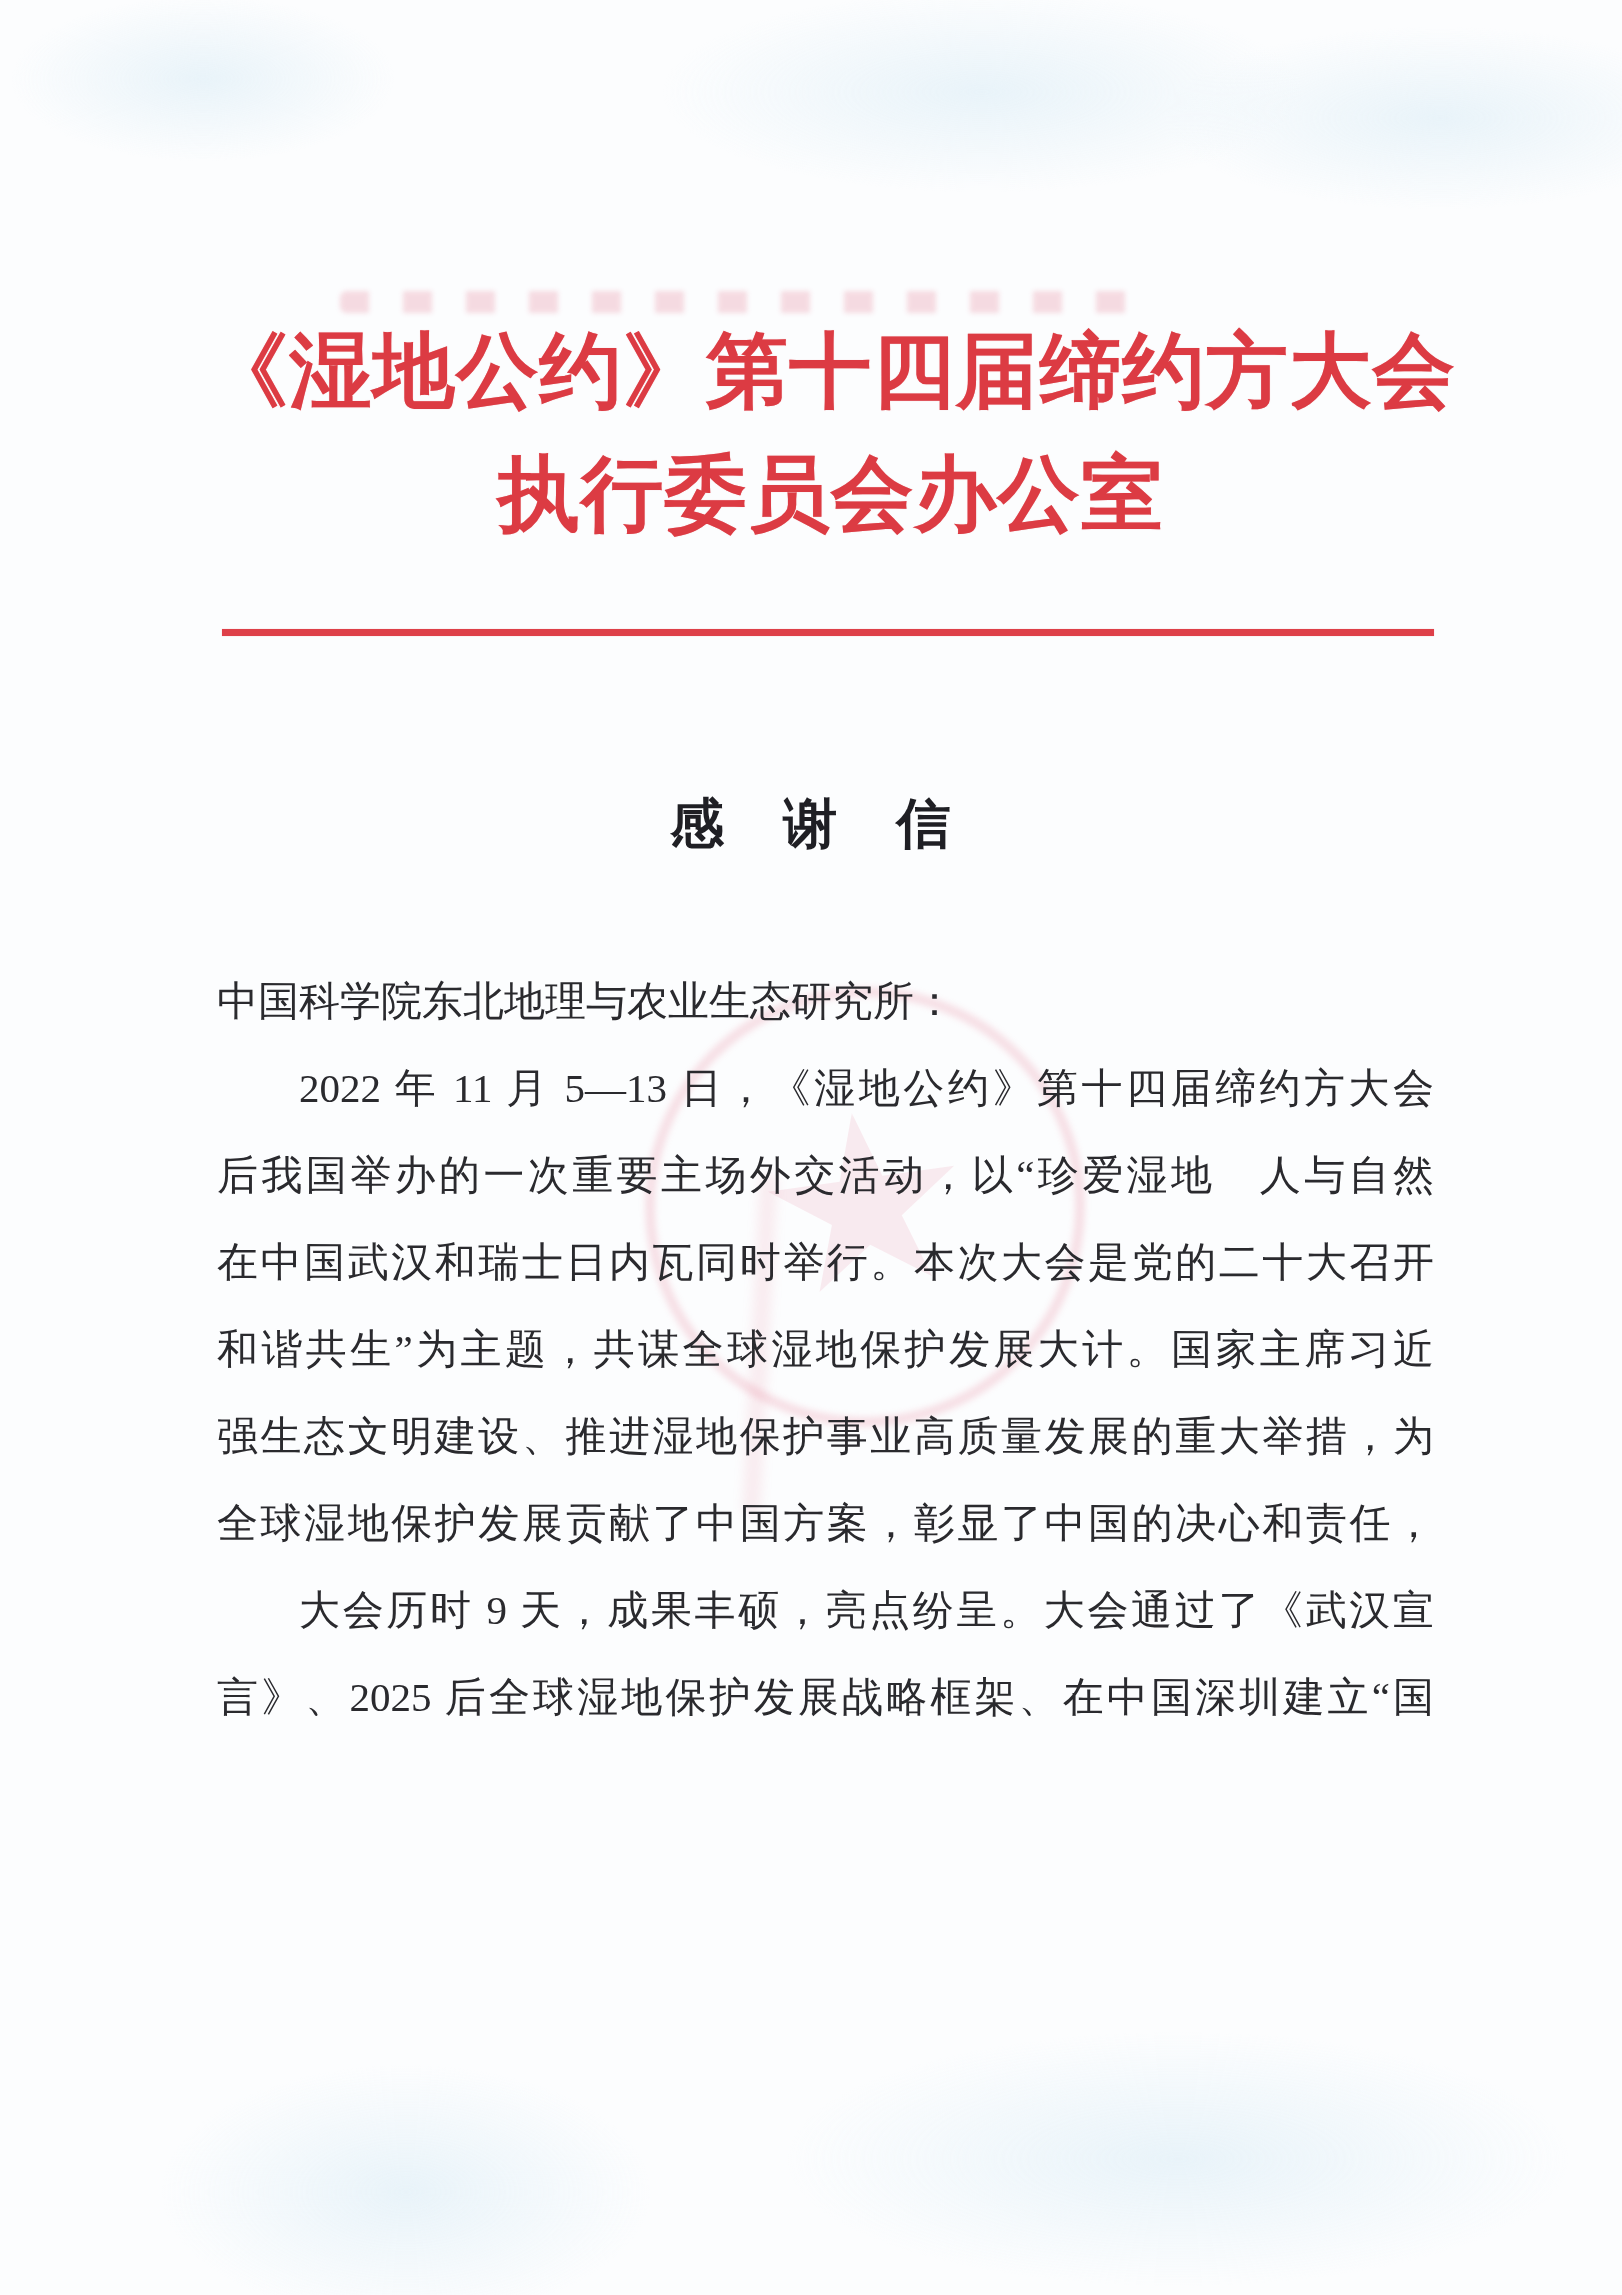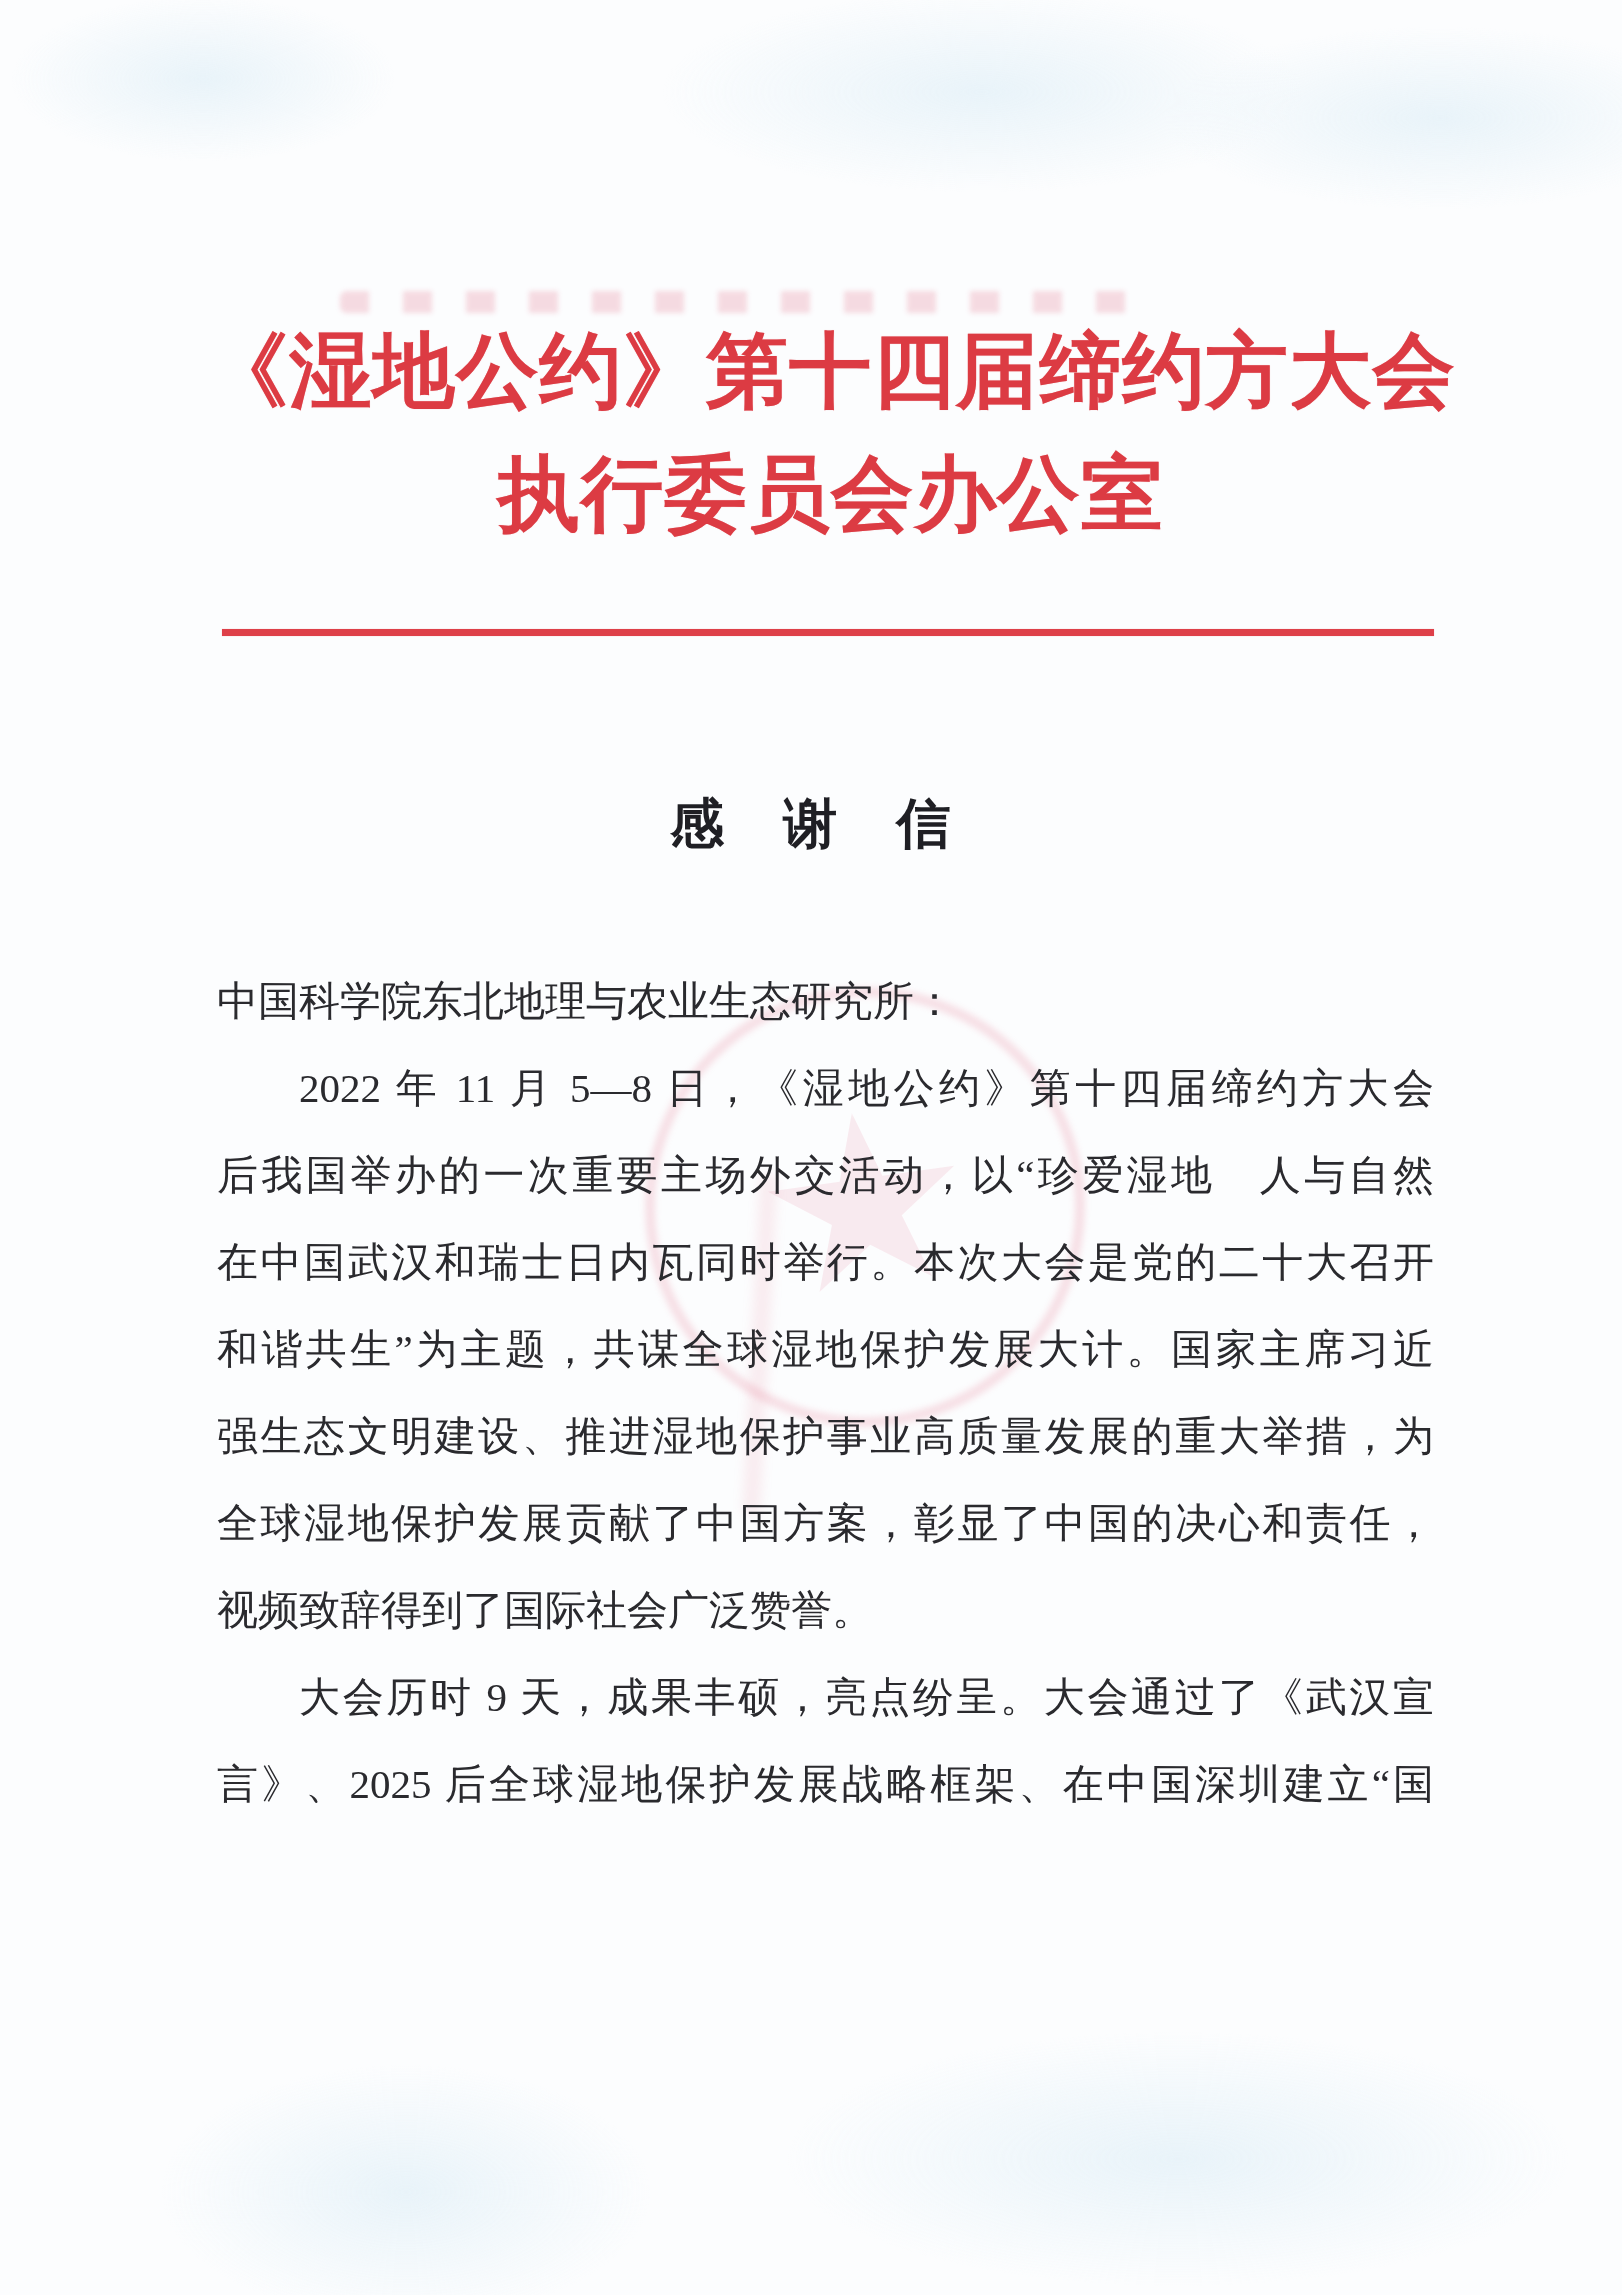--- a/index.html
+++ b/index.html
@@ -105,26 +105,25 @@
 
   <div class="seal-ring"></div>
   <div class="seal-star"></div>
   <div class="seal-streak"></div>
 
   <h1 class="letter-title">感　谢　信</h1>
 
   <main class="body-block">
     <div class="line">中国科学院东北地理与农业生态研究所：</div>
 
-    <div class="line full indent">2022 年 11 月 5—8 日，《湿地公约》第十四届缔约方大会</div>
+    <div class="line full indent">2022 年 11 月 5—13 日，《湿地公约》第十四届缔约方大会</div>
     <div class="line full">后我国举办的一次重要主场外交活动，以“珍爱湿地　人与自然</div>
     <div class="line full">在中国武汉和瑞士日内瓦同时举行。本次大会是党的二十大召开</div>
     <div class="line full">和谐共生”为主题，共谋全球湿地保护发展大计。国家主席习近</div>
     <div class="line full">强生态文明建设、推进湿地保护事业高质量发展的重大举措，为</div>
     <div class="line full">全球湿地保护发展贡献了中国方案，彰显了中国的决心和责任，</div>
-    <div class="line">视频致辞得到了国际社会广泛赞誉。</div>
 
     <div class="line full indent">大会历时 9 天，成果丰硕，亮点纷呈。大会通过了《武汉宣</div>
     <div class="line full">言》、2025 后全球湿地保护发展战略框架、在中国深圳建立“国</div>
   </main>
 
 </div>
 
 
 </body></html>

